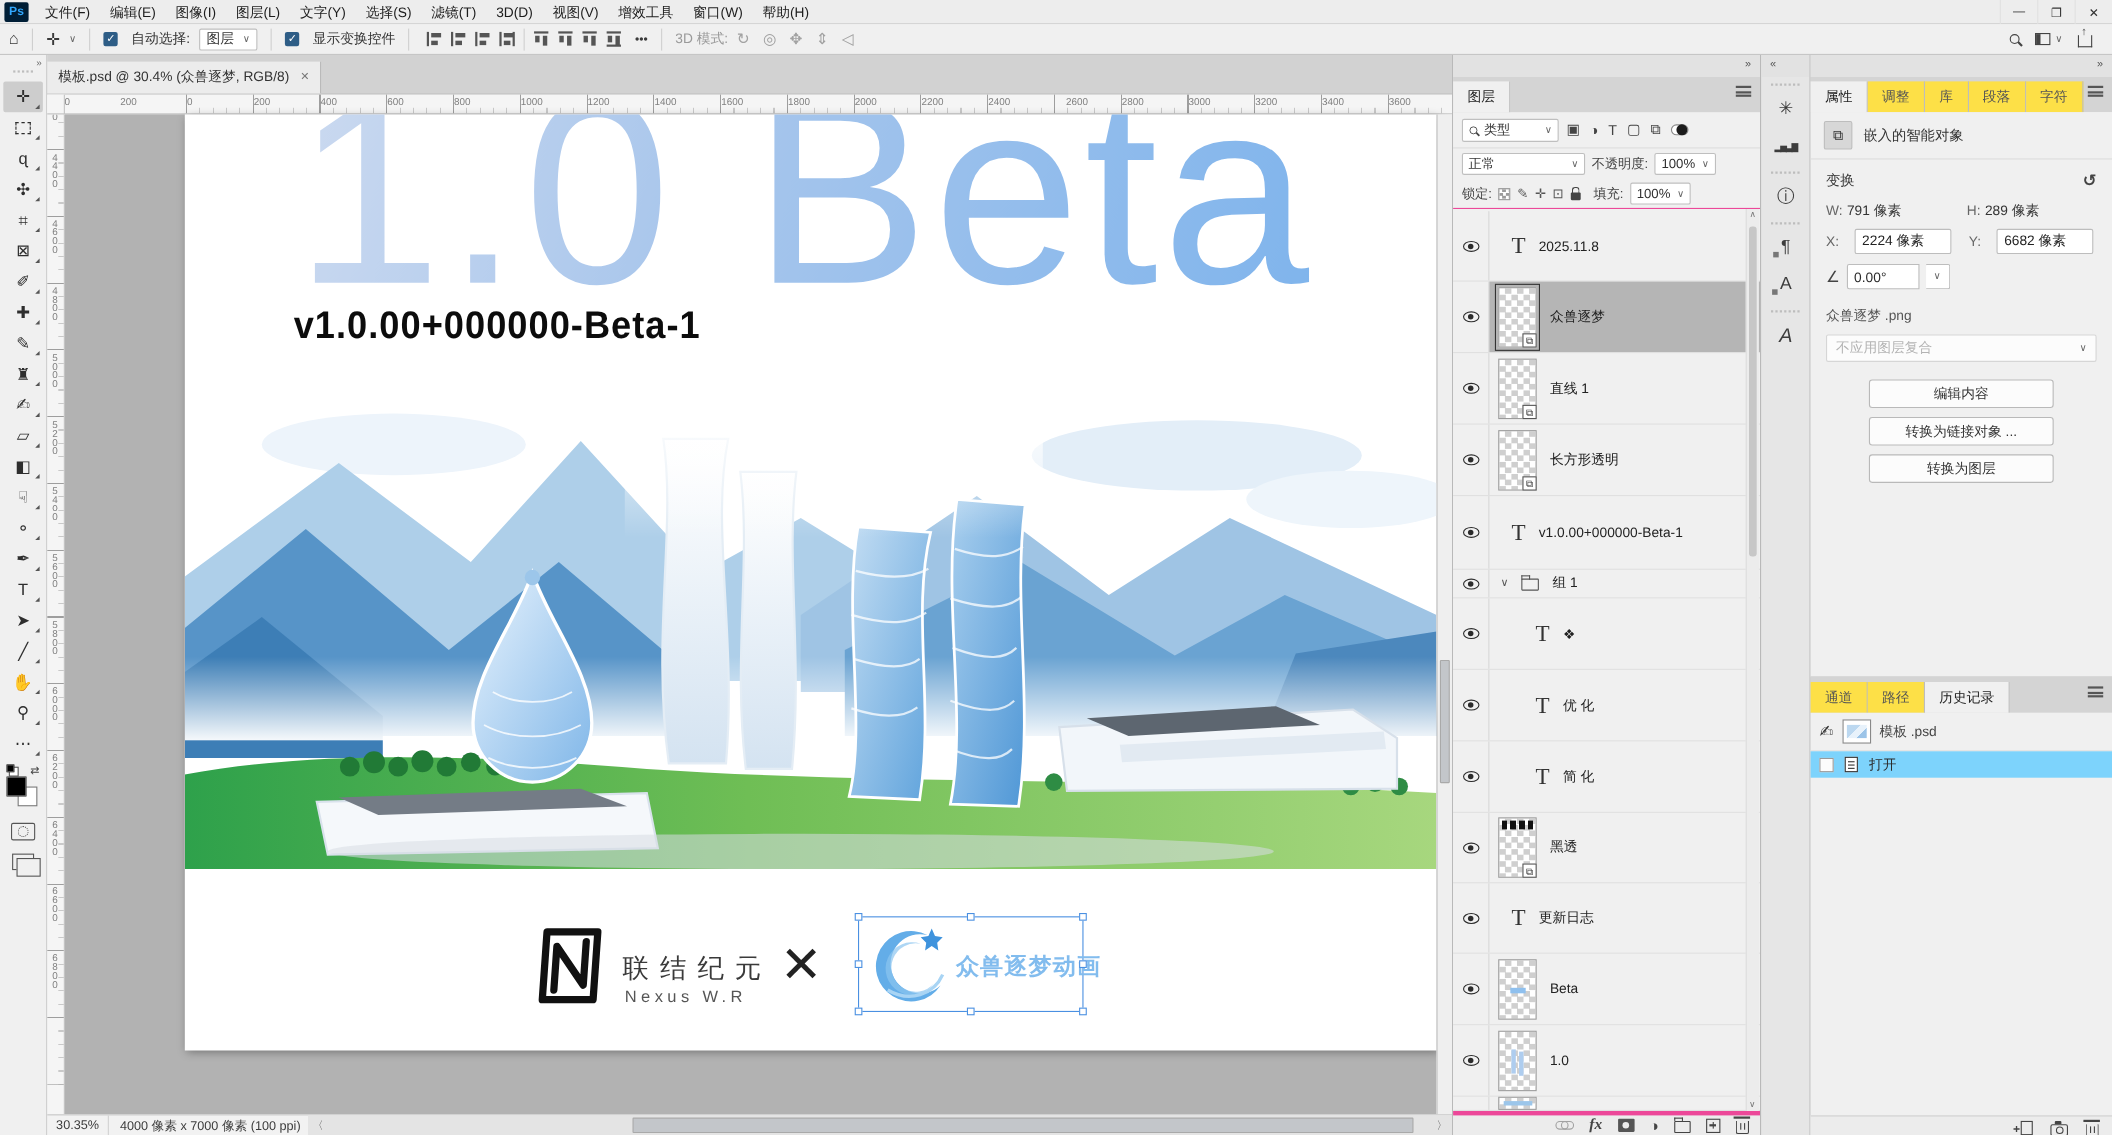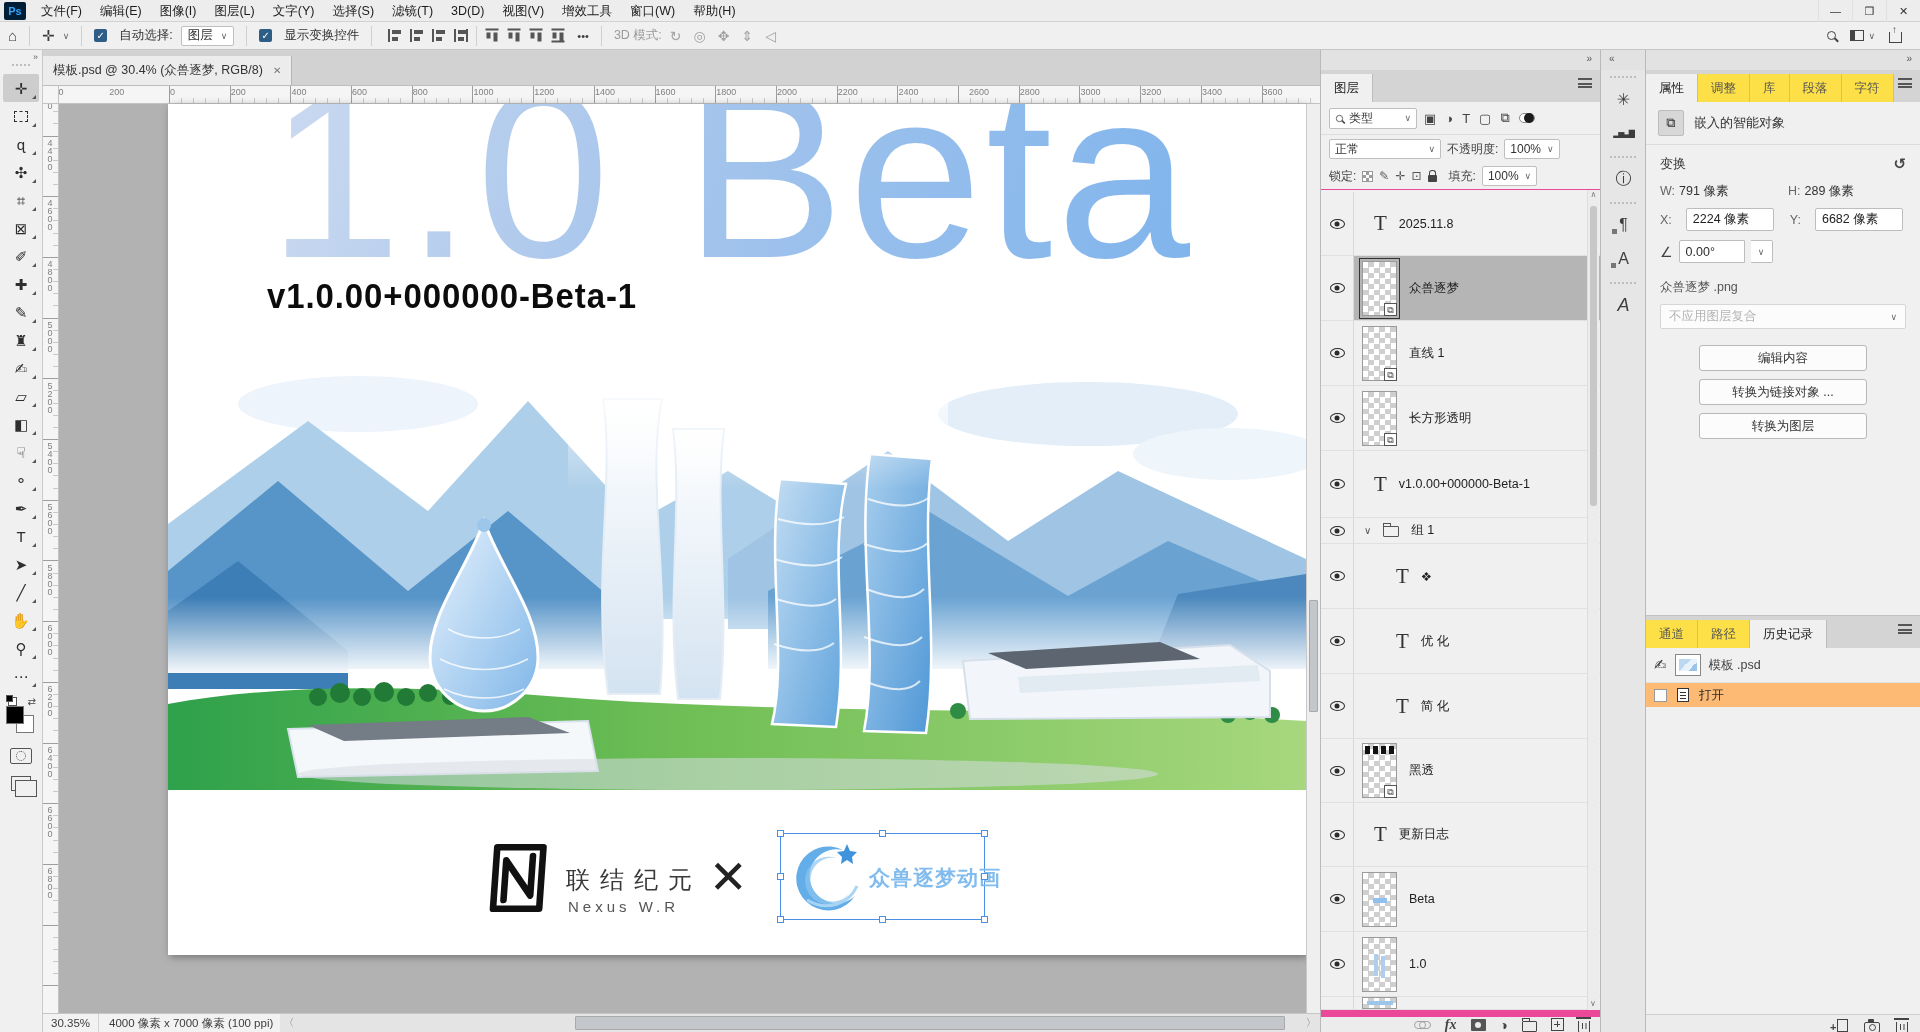--- a/index.html
+++ b/index.html
@@ -139,21 +139,21 @@
   .thumb.sliver::before{content:"";position:absolute;left:4px;top:3px;width:26px;height:4px;background:#9cc6ea;}
   .thumb.targeted{outline:1.5px solid #333;outline-offset:2px;}
   .badge{position:absolute;right:-1px;bottom:-1px;width:13px;height:13px;background:#fff;border:1px solid #555;font-size:9px;line-height:12px;text-align:center;color:#333;}
   .lname{font-size:12.5px;color:#222;white-space:nowrap;}
   .grpchev{font-size:10px;color:#555;margin-left:2px;}
   .folder{width:16px;height:11px;border:1.5px solid #555;border-radius:1px;position:relative;margin-top:2px;}
   .folder::before{content:"";position:absolute;top:-4px;left:-1px;width:6px;height:2.5px;border:1.5px solid #555;border-bottom:none;}
   #llist-scroll{position:absolute;right:1px;top:0;width:12px;height:100%;background:#ececec;border-left:1px solid #ddd;font-size:8px;color:#777;text-align:center;}
   #llist-thumbbar{position:absolute;left:2px;top:16px;width:7px;height:300px;background:#c7c7c7;border-radius:3px;}
 
-  .panel-bottombar{height:22px;background:#ececec;border-top:7px solid #ec4899;display:flex;align-items:center;justify-content:flex-end;gap:14px;padding:0 10px;}
+  .panel-bottombar{height:22px;background:#ececec;border-top:4px solid #ec4899;display:flex;align-items:center;justify-content:flex-end;gap:14px;padding:0 10px;}
   .i-link{width:17px;height:8px;position:relative;display:inline-block;}
   .i-link::before,.i-link::after{content:"";position:absolute;top:0;width:10px;height:6px;border:1.5px solid #a2a2a2;border-radius:4px;}
   .i-link::before{left:0;} .i-link::after{right:0;}
   .i-fx{font-family:"Liberation Serif","DejaVu Serif",serif;font-style:italic;font-weight:bold;font-size:14px;color:#444;line-height:1;}
   .i-mask{width:15px;height:12px;background:#555;border-radius:1px;position:relative;display:inline-block;}
   .i-mask::after{content:"";position:absolute;left:4.5px;top:3px;width:6px;height:6px;background:#ececec;border-radius:50%;}
   .i-adjust{font-size:14px;color:#444;line-height:1;}
   .i-folder2{width:15px;height:11px;border:1.5px solid #444;border-radius:1px;position:relative;display:inline-block;margin-top:3px;}
   .i-folder2::before{content:"";position:absolute;top:-4px;left:-1px;width:6px;height:2px;border:1.5px solid #444;border-bottom:none;}
   .i-newlayer{width:13px;height:13px;border:1.5px solid #444;position:relative;display:inline-block;}
@@ -195,21 +195,21 @@
   .lcomp{margin-top:8px;height:25px;background:#fcfcfc;border:1px solid #d6d6d6;border-radius:2px;display:flex;align-items:center;justify-content:space-between;padding:0 8px;font-size:12.5px;color:#b3b3b3;}
   .pbtn{display:block;width:168px;height:26px;margin:8px auto 0;background:#fcfcfc;border:1px solid #b9b9b9;border-radius:3px;font-size:12.5px;color:#333;text-align:center;line-height:24px;}
   .pbtn:first-of-type{margin-top:16px;}
 
   
   .hist-body{background:#f0f0f0;height:388px;position:relative;}
   .snap-row{display:flex;align-items:center;gap:8px;padding:6px 8px;border-bottom:1px solid #e2e2e2;}
   .snap-thumb{width:26px;height:22px;background:#fff;border:1px solid #888;position:relative;}
   .snap-thumb::after{content:"";position:absolute;left:3px;top:4px;width:18px;height:12px;background:linear-gradient(135deg,#bcd8f0 0 40%,#e8f2fb 40% 70%,#9cc4e8 70%);}
   .hb-ic{font-size:15px;color:#333;}
-  .state-row{display:flex;align-items:center;gap:10px;height:24px;padding:0 8px;background:#fdba74;}
+  .state-row{display:flex;align-items:center;gap:10px;height:24px;padding:0 8px;background:#7dd3fc;}
   .state-cb{width:13px;height:13px;background:#fcfcfc;border:1px solid #999;}
   .i-page{width:12px;height:14px;border:1.5px solid #333;background:#fff;position:relative;}
   .i-page::before{content:"";position:absolute;left:1.5px;top:3px;width:6px;height:1.3px;background:#333;box-shadow:0 3px #333,0 6px #333;}
   .hist-bottombar{position:absolute;left:0;bottom:0;width:100%;height:22px;background:#ececec;border-top:1px solid #cfcfcf;display:flex;align-items:center;justify-content:flex-end;gap:16px;padding:0 12px;}
 </style>
 </head>
 <body>
 
 <div id="app">
 

